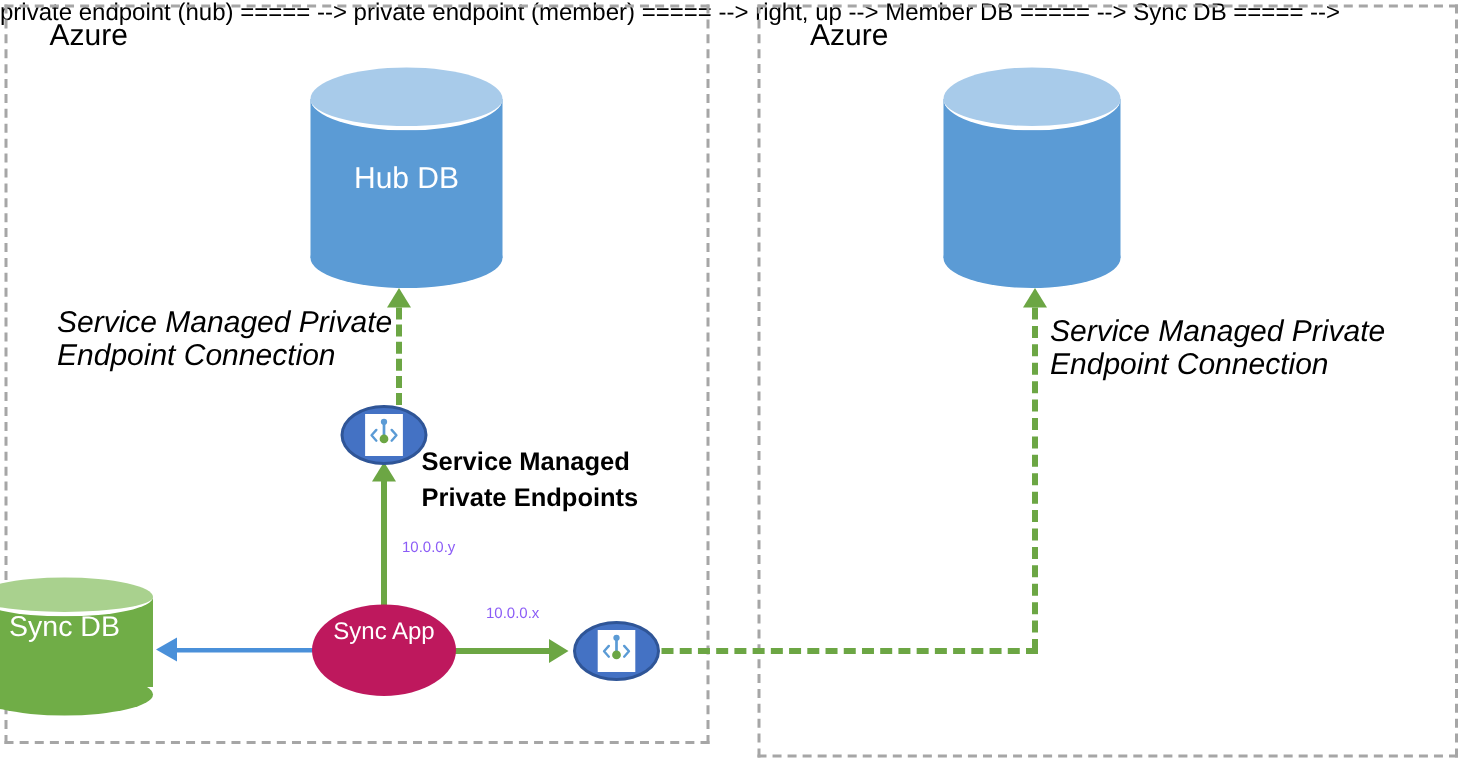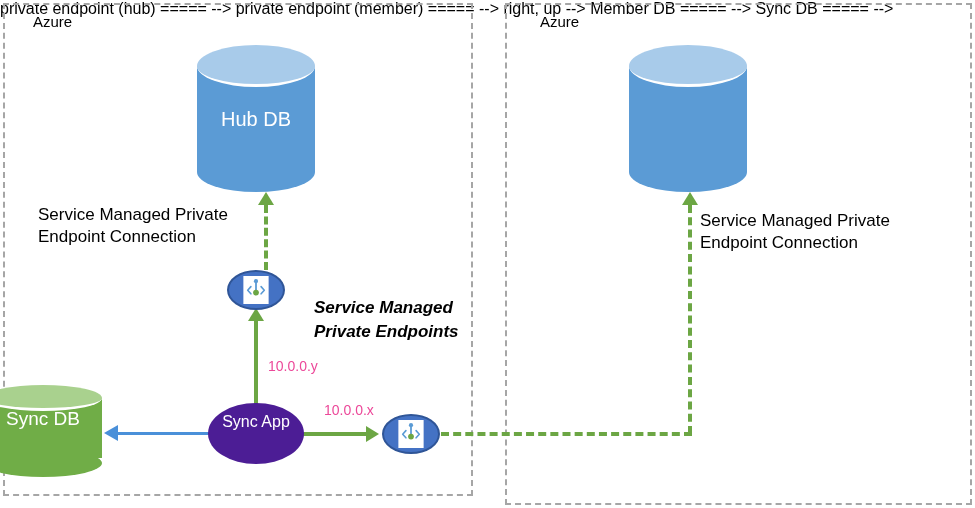--- a/index.html
+++ b/index.html
@@ -22,21 +22,21 @@
     position: absolute;
     border: 2px dashed #a6a6a6;
     background: transparent;
     box-sizing: border-box;
   }
   #panel-left  { left: 3px;   top: 3px;  width: 470px; height: 493px; }
   #panel-right { left: 505px; top: 3px;  width: 467px; height: 502px; }
 
   .panel-label {
     position: absolute;
-    font-size: 15px;
+    font-size: 20px;
     color: #000000;
     line-height: 1;
     white-space: nowrap;
   }
   #label-azure-left  { left: 33px;  top: 14px; }
   #label-azure-right { left: 540px; top: 14px; }
 
   
   .cylinder {
     position: absolute;
@@ -60,21 +60,21 @@
     left: 0; right: 0;
     text-align: center;
     color: #ffffff;
     font-size: 20px;
     line-height: 25px;
     z-index: 5;
     pointer-events: none;
   }
 
   
-  #hub-db { left: 197px; top: 45px; width: 118px; height: 147px; text-decoration: underline; }
+  #hub-db { left: 207px; top: 45px; width: 128px; height: 147px; text-decoration: underline; }
   #hub-db .cyl-body   { top: 21px;  height: 106px; background: #5B9BD5; }
   #hub-db .cyl-bottom { bottom: 0;  height: 40px;  background: #5B9BD5; }
   #hub-db .cyl-top    { top: 0;     height: 42px;  background: #A8CBEA; border-bottom: 3px solid #ffffff; box-sizing: border-box; }
   #hub-db .cyl-text   { top: 62px; }
 
   
   #member-db { left: 629px; top: 45px; width: 118px; height: 147px; }
   #member-db .cyl-body   { top: 21px;  height: 106px; background: #5B9BD5; }
   #member-db .cyl-bottom { bottom: 0;  height: 40px;  background: #5B9BD5; }
   #member-db .cyl-top    { top: 0;     height: 42px;  background: #A8CBEA; border-bottom: 3px solid #ffffff; box-sizing: border-box; }
@@ -85,21 +85,21 @@
   #sync-db .cyl-body   { top: 13px;  height: 60px;  background: #70AD47; }
   #sync-db .cyl-bottom { bottom: 0;  height: 28px;  background: #70AD47; }
   #sync-db .cyl-top    { top: 0;     height: 26px;  background: #A9D18E; border-bottom: 3px solid #ffffff; box-sizing: border-box; }
   #sync-db .cyl-text   { top: 22px; font-size: 19px; line-height: 24px; }
 
   
   #sync-app {
     position: absolute;
     left: 208px; top: 403px;
     width: 96px; height: 61px;
-    background: #4c1d95;
+    background: #be185d;
     border-radius: 50%;
   }
   #sync-app .ell-text {
     position: absolute;
     left: 0; right: 0; top: 8px;
     text-align: center;
     color: #ffffff;
     font-size: 16px;
     line-height: 22px;
   }
@@ -165,43 +165,44 @@
     position: absolute;
     width: 0; height: 0;
     border-top: 8px solid transparent;
     border-bottom: 8px solid transparent;
     border-right: 14px solid #4A90D9;
   }
 
   
   .annot {
     position: absolute;
-    font-size: 17px;
+    font-size: 20px;
     line-height: 22px;
     color: #000000;
     white-space: pre-line;
+    font-style: italic;
   }
   .annot-bold {
     position: absolute;
     font-size: 17px;
     line-height: 24px;
     font-weight: bold;
     color: #000000;
     white-space: pre-line;
   }
   .ip-label {
     position: absolute;
-    font-size: 14px;
+    font-size: 10px;
     line-height: 20px;
-    color: #ec4899;
+    color: #8b5cf6;
     white-space: nowrap;
   }
   #annot-hub-conn    { left: 38px;  top: 204px; width: 230px; }
   #annot-member-conn { left: 700px; top: 210px; width: 240px; }
-  #annot-smpe        { left: 314px; top: 296px; width: 180px; font-style: italic; }
+  #annot-smpe        { left: 281px; top: 296px; width: 180px; }
   #ip-y              { left: 268px; top: 356px; }
   #ip-x              { left: 324px; top: 400px; }
 </style>
 </head>
 <body>
 
 <div id="diagram">
 
   
   <div class="panel" id="panel-left"></div>

